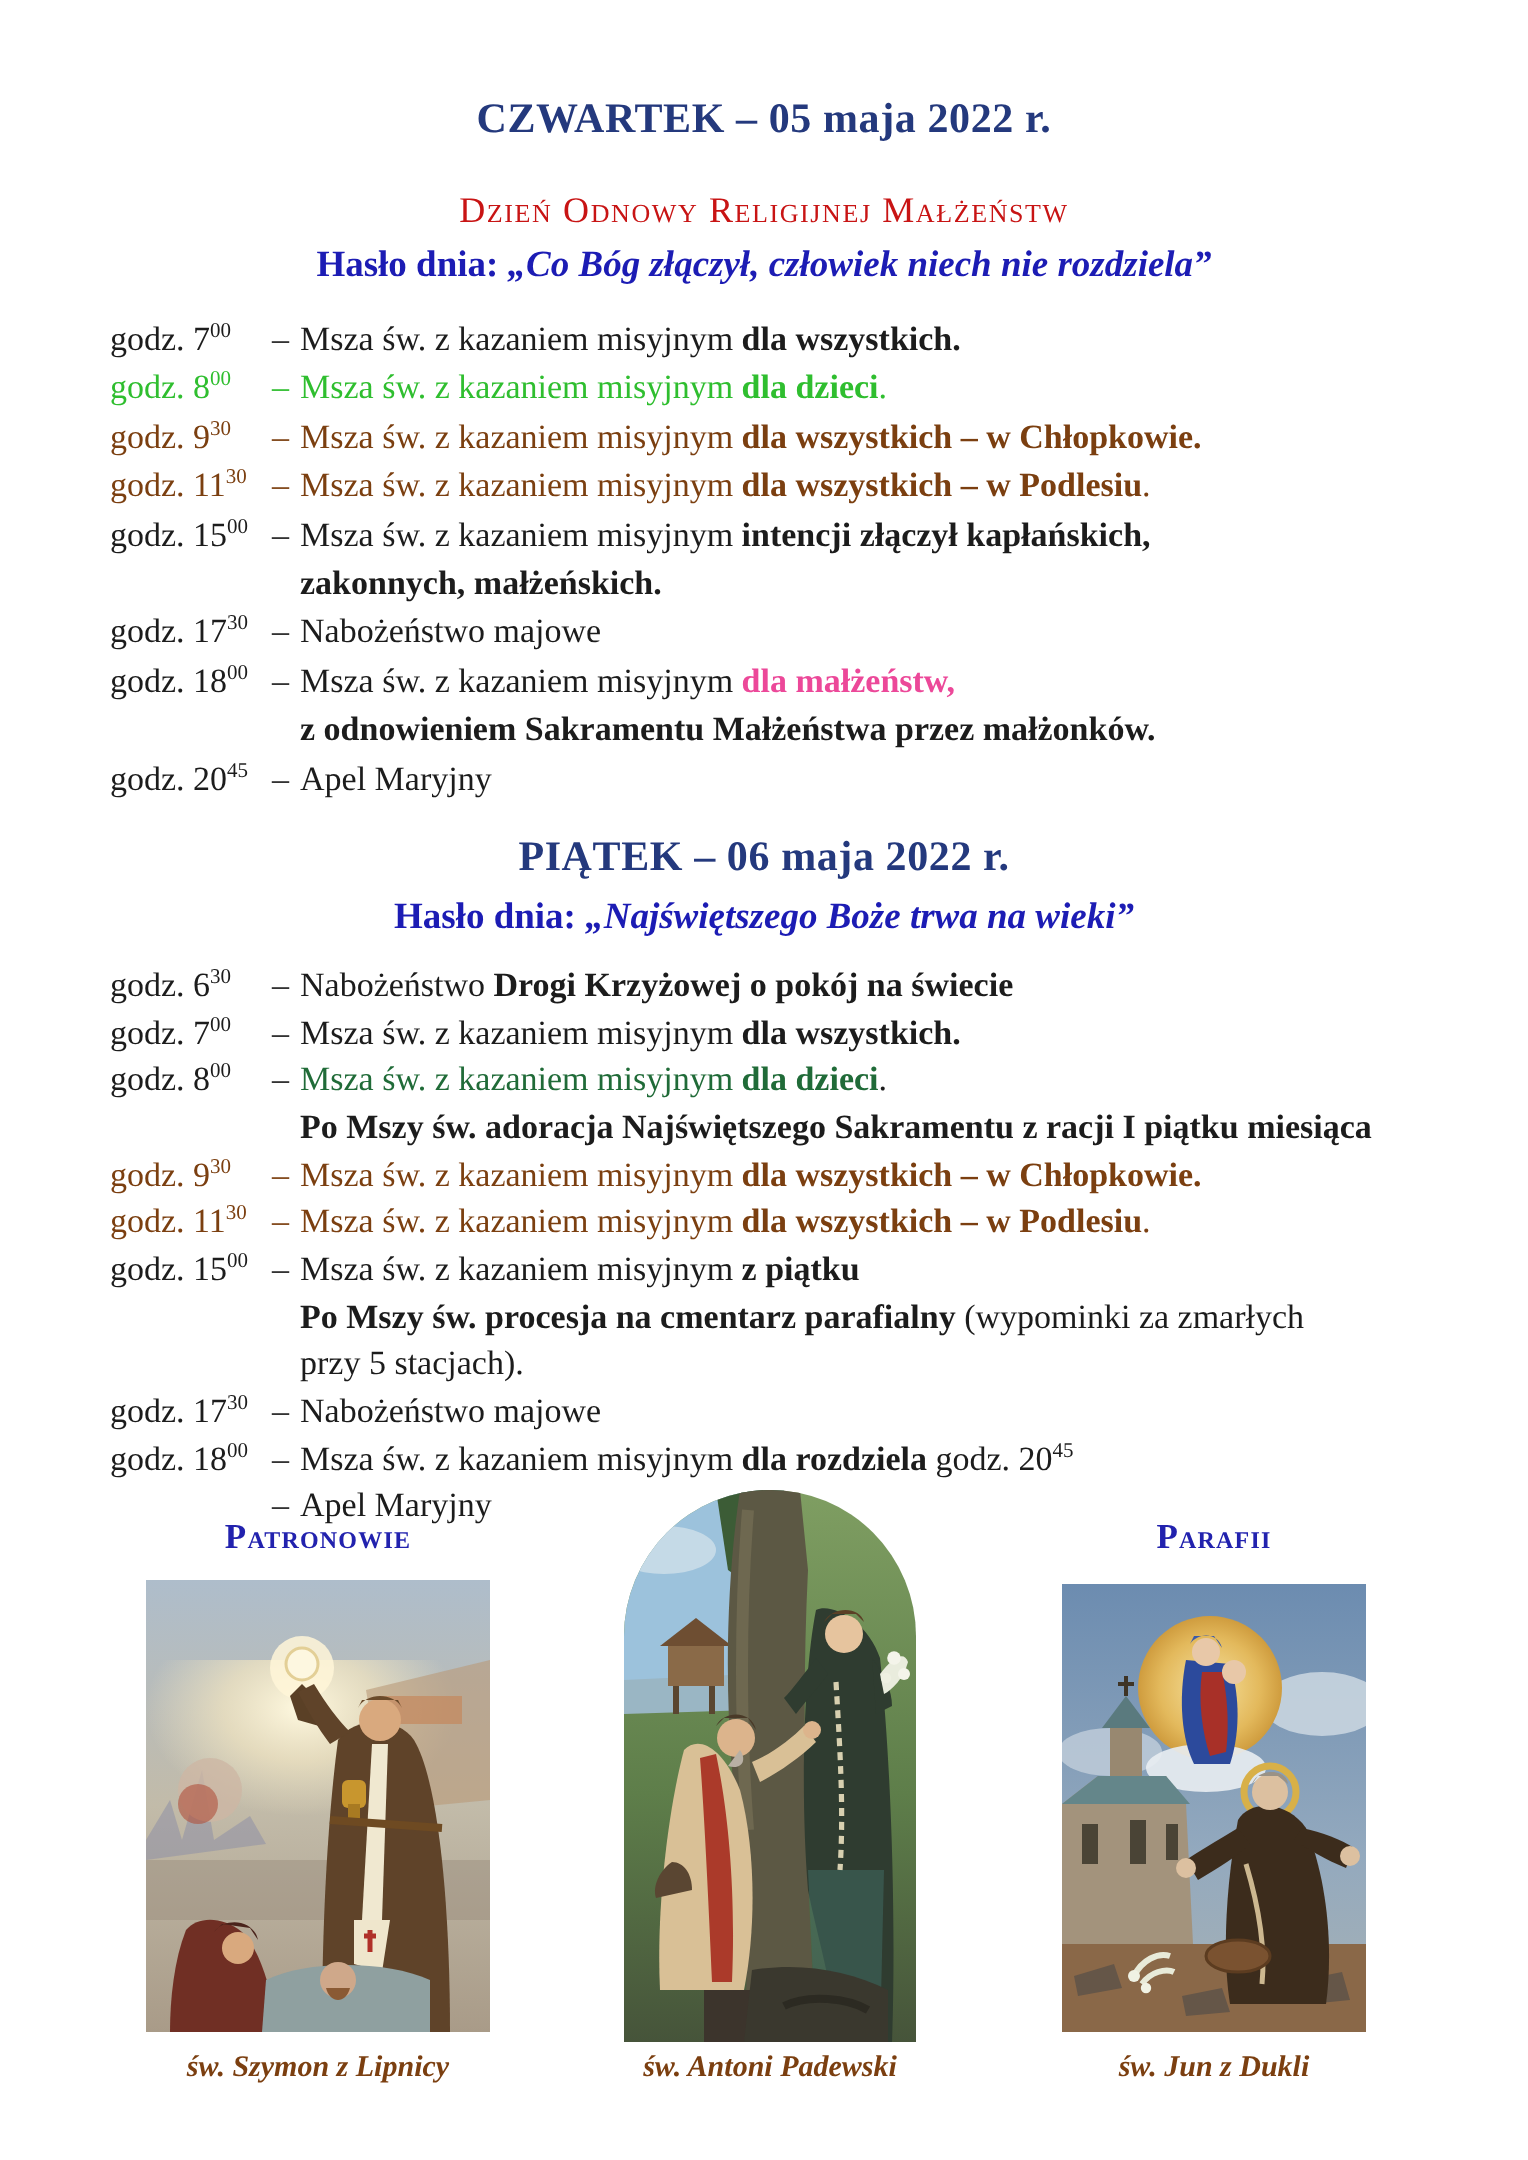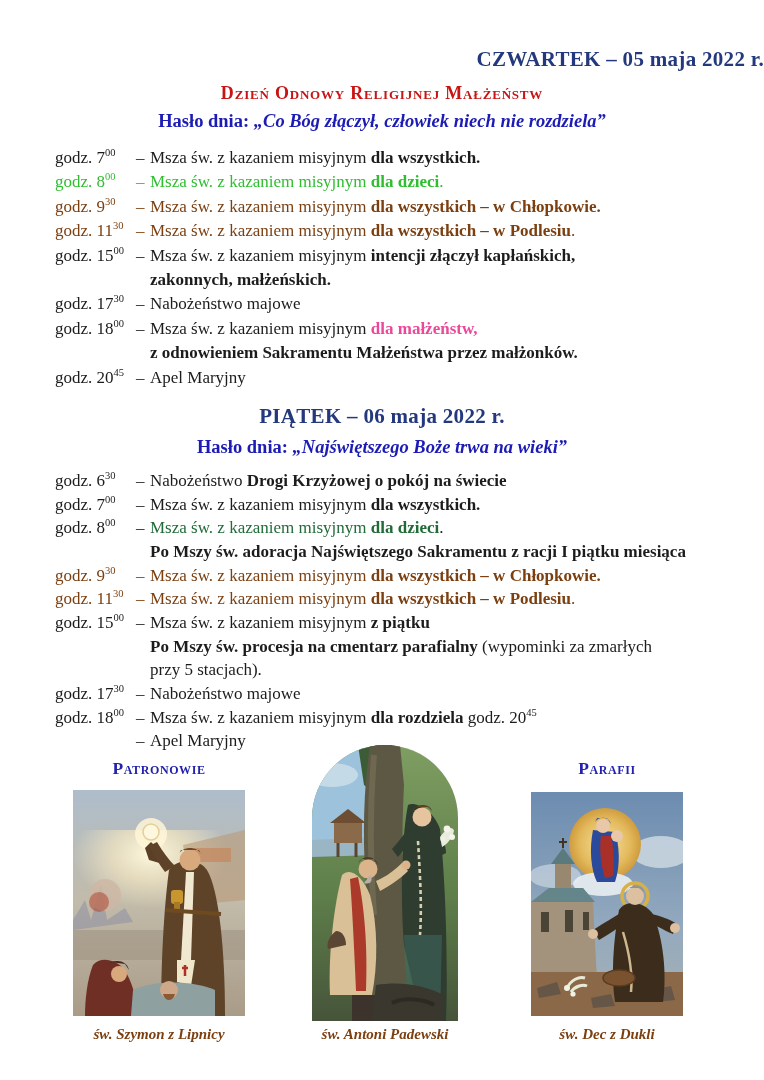--- a/index.html
+++ b/index.html
@@ -5,25 +5,25 @@
   html,body{margin:0;padding:0;background:#ffffff;}
   .doc{
     position:relative;width:764px;height:1080px;background:#ffffff;
     font-family:"Liberation Serif","DejaVu Serif",serif;color:#1c1c1c;
     overflow:hidden;
   }
   .day-title{
     margin:0;text-align:center;font-size:21px;line-height:26px;
     font-weight:bold;letter-spacing:.3px;
   }
-  .day0 .day-title{margin-top:46px;text-align:right;}
+  .day0 .day-title{margin-top:46px;}
   .day1 .day-title{margin-top:13px;}
   .sub-red{
-    margin-top:11px;text-align:center;font-size:18px;line-height:20px;
-    font-weight:bold;font-variant:small-caps;letter-spacing:.8px;
+    margin-top:23px;text-align:center;font-size:18px;line-height:20px;
+    font-weight:normal;font-variant:small-caps;letter-spacing:.8px;
   }
   .haslo{
     margin-top:7px;text-align:center;font-size:18.5px;line-height:22px;
     font-weight:bold;
   }
   .haslo .quote{font-style:italic;}
   .rows{margin-top:14px;}
   .day1 .rows{margin-top:11px;}
   .row{display:grid;grid-template-columns:81px 14px 1fr;padding-left:55px;padding-right:8px;}
   .day0 .row{height:24.4px;line-height:24.4px;}
@@ -309,15 +309,15 @@
       <path d="M92,140 C98,160 102,180 100,200" stroke="#cdb890" stroke-width="2.5" fill="none"></path>
       <ellipse cx="88" cy="186" rx="16" ry="8" fill="#7a5230" stroke="#5c3c20" stroke-width="1.5"></ellipse>
       <path d="M36,196 C40,188 48,184 54,186 M40,200 C44,194 52,192 56,194" stroke="#e8ead8" stroke-width="3" fill="none"></path>
       <circle cx="36" cy="196" r="3" fill="#f0f2e4"></circle>
         <circle cx="42" cy="202" r="2.6" fill="#f0f2e4"></circle>
     </svg>
   </div>
 
   <div class="caption" style="left: 73px; top: 1026px; width: 172px; color: rgb(123, 63, 16);">św. Szymon z Lipnicy</div>
   <div class="caption" style="left: 312px; top: 1026px; width: 146px; color: rgb(123, 63, 16);">św. Antoni Padewski</div>
-  <div class="caption" style="left: 531px; top: 1026px; width: 152px; color: rgb(123, 63, 16);">św. Dec z Dukli</div>
+  <div class="caption" style="left: 531px; top: 1026px; width: 152px; color: rgb(123, 63, 16);">św. Jun z Dukli</div>
 
 </div>
 
 </body></html>

